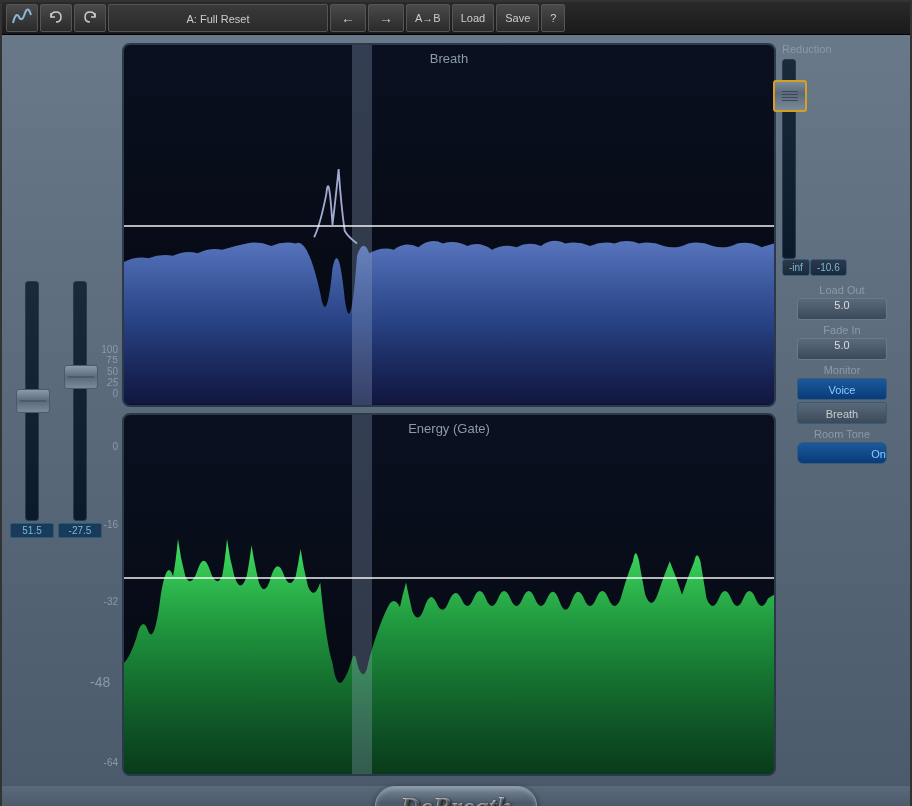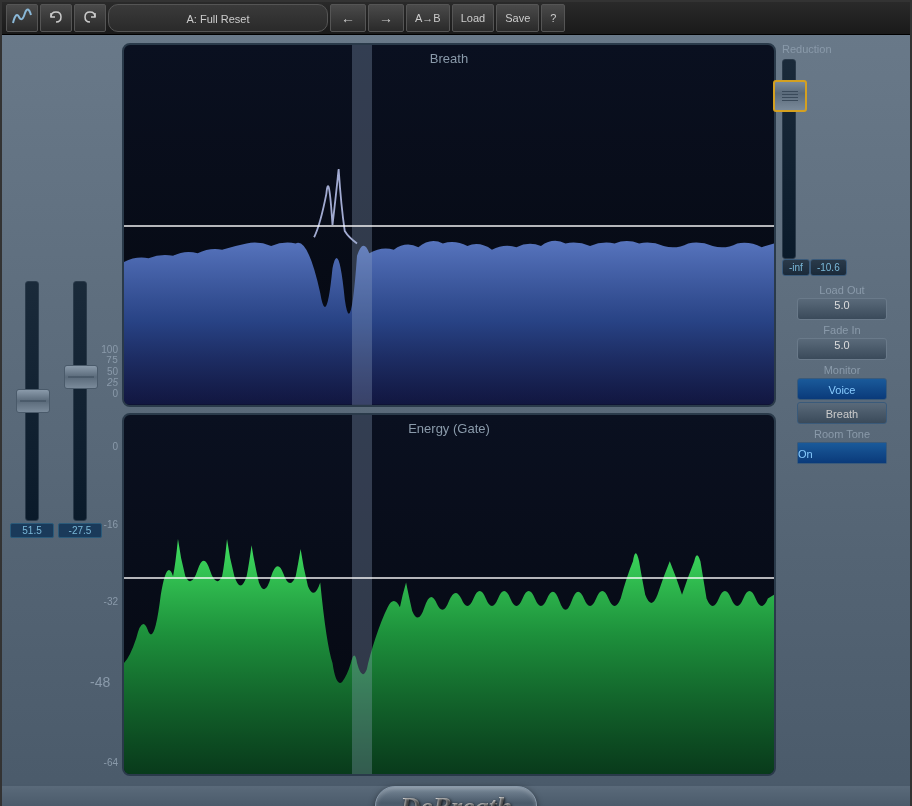--- a/index.html
+++ b/index.html
@@ -59,21 +59,21 @@
     .toolbar-preset {
       flex: 1;
       max-width: 220px;
       height: 28px;
       background: linear-gradient(180deg, #3a3a3a 0%, #2a2a2a 100%);
       border: 1px solid #555;
       color: #ccc;
       font-size: 11px;
       text-align: center;
       line-height: 28px;
-      border-radius: 10px;
+      border-radius: 2px;
     }
 
     .toolbar-arrow {
       width: 36px;
       height: 28px;
       background: linear-gradient(180deg, #4a4a4a 0%, #2a2a2a 100%);
       border: 1px solid #555;
       display: flex;
       align-items: center;
       justify-content: center;
@@ -327,23 +327,23 @@
       gap: 2px;
     }
 
     .on-btn {
       width: 90px;
       height: 22px;
       background: linear-gradient(180deg, #1a5a9a 0%, #0a3a7a 100%);
       border: 1px solid #3a5a7a;
       color: #88ccff;
       font-size: 11px;
-      border-radius: 1px;
-      cursor: pointer;
-      text-align: left;
+      border-radius: 6px;
+      cursor: pointer;
+      text-align: right;
       line-height: 22px;
     }
 
     
     .bottom-bar {
       height: 50px;
       background: linear-gradient(180deg, #5a6a7a 0%, #3a4a5a 100%);
       display: flex;
       align-items: center;
       justify-content: center;

